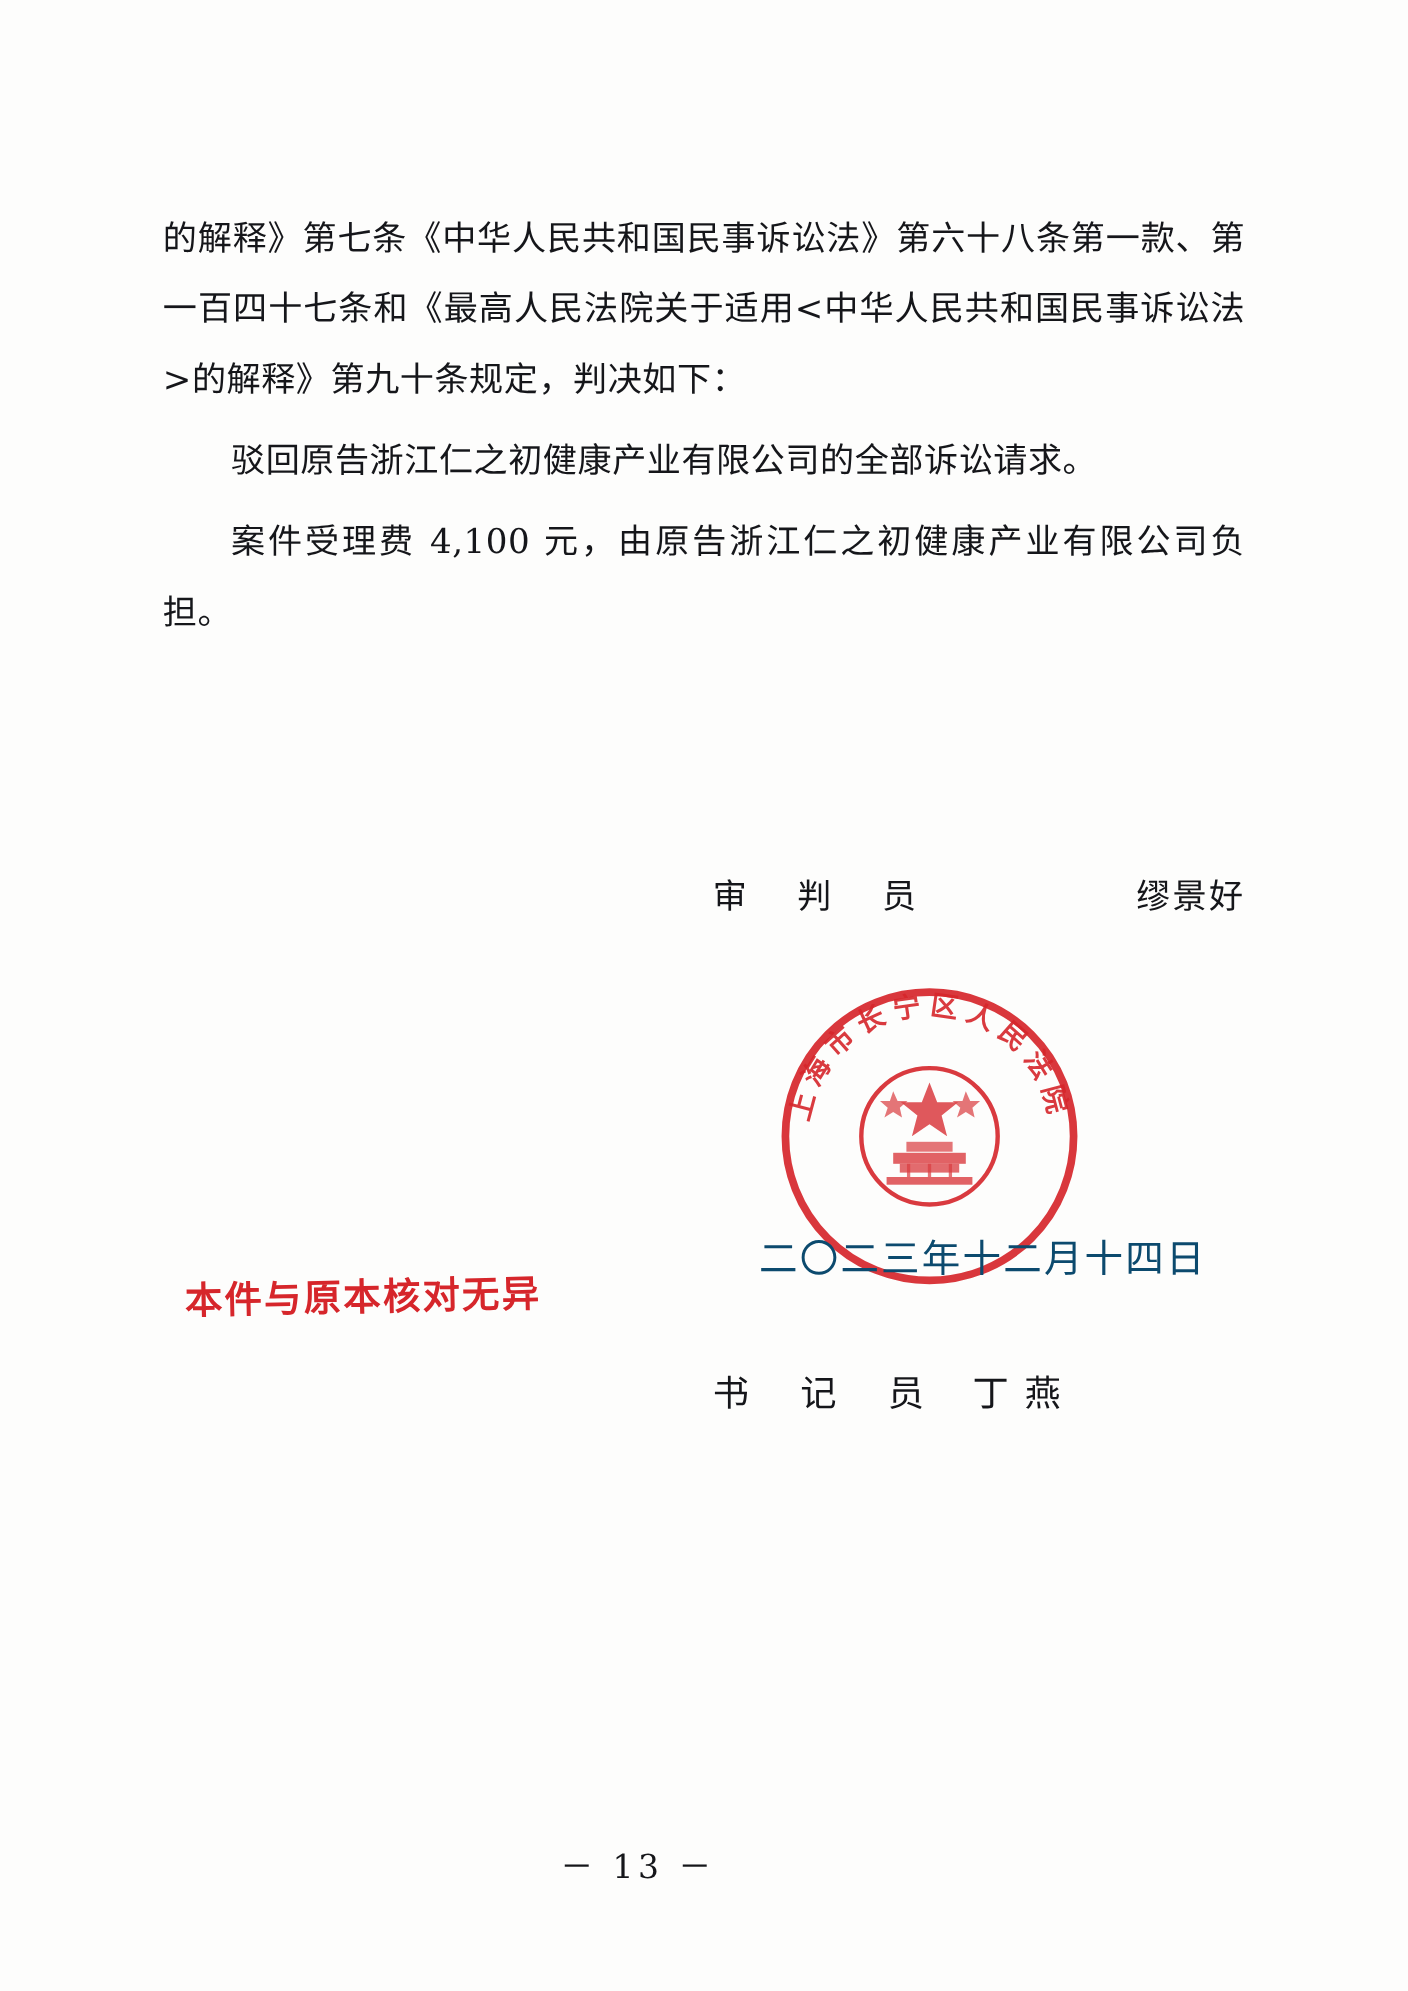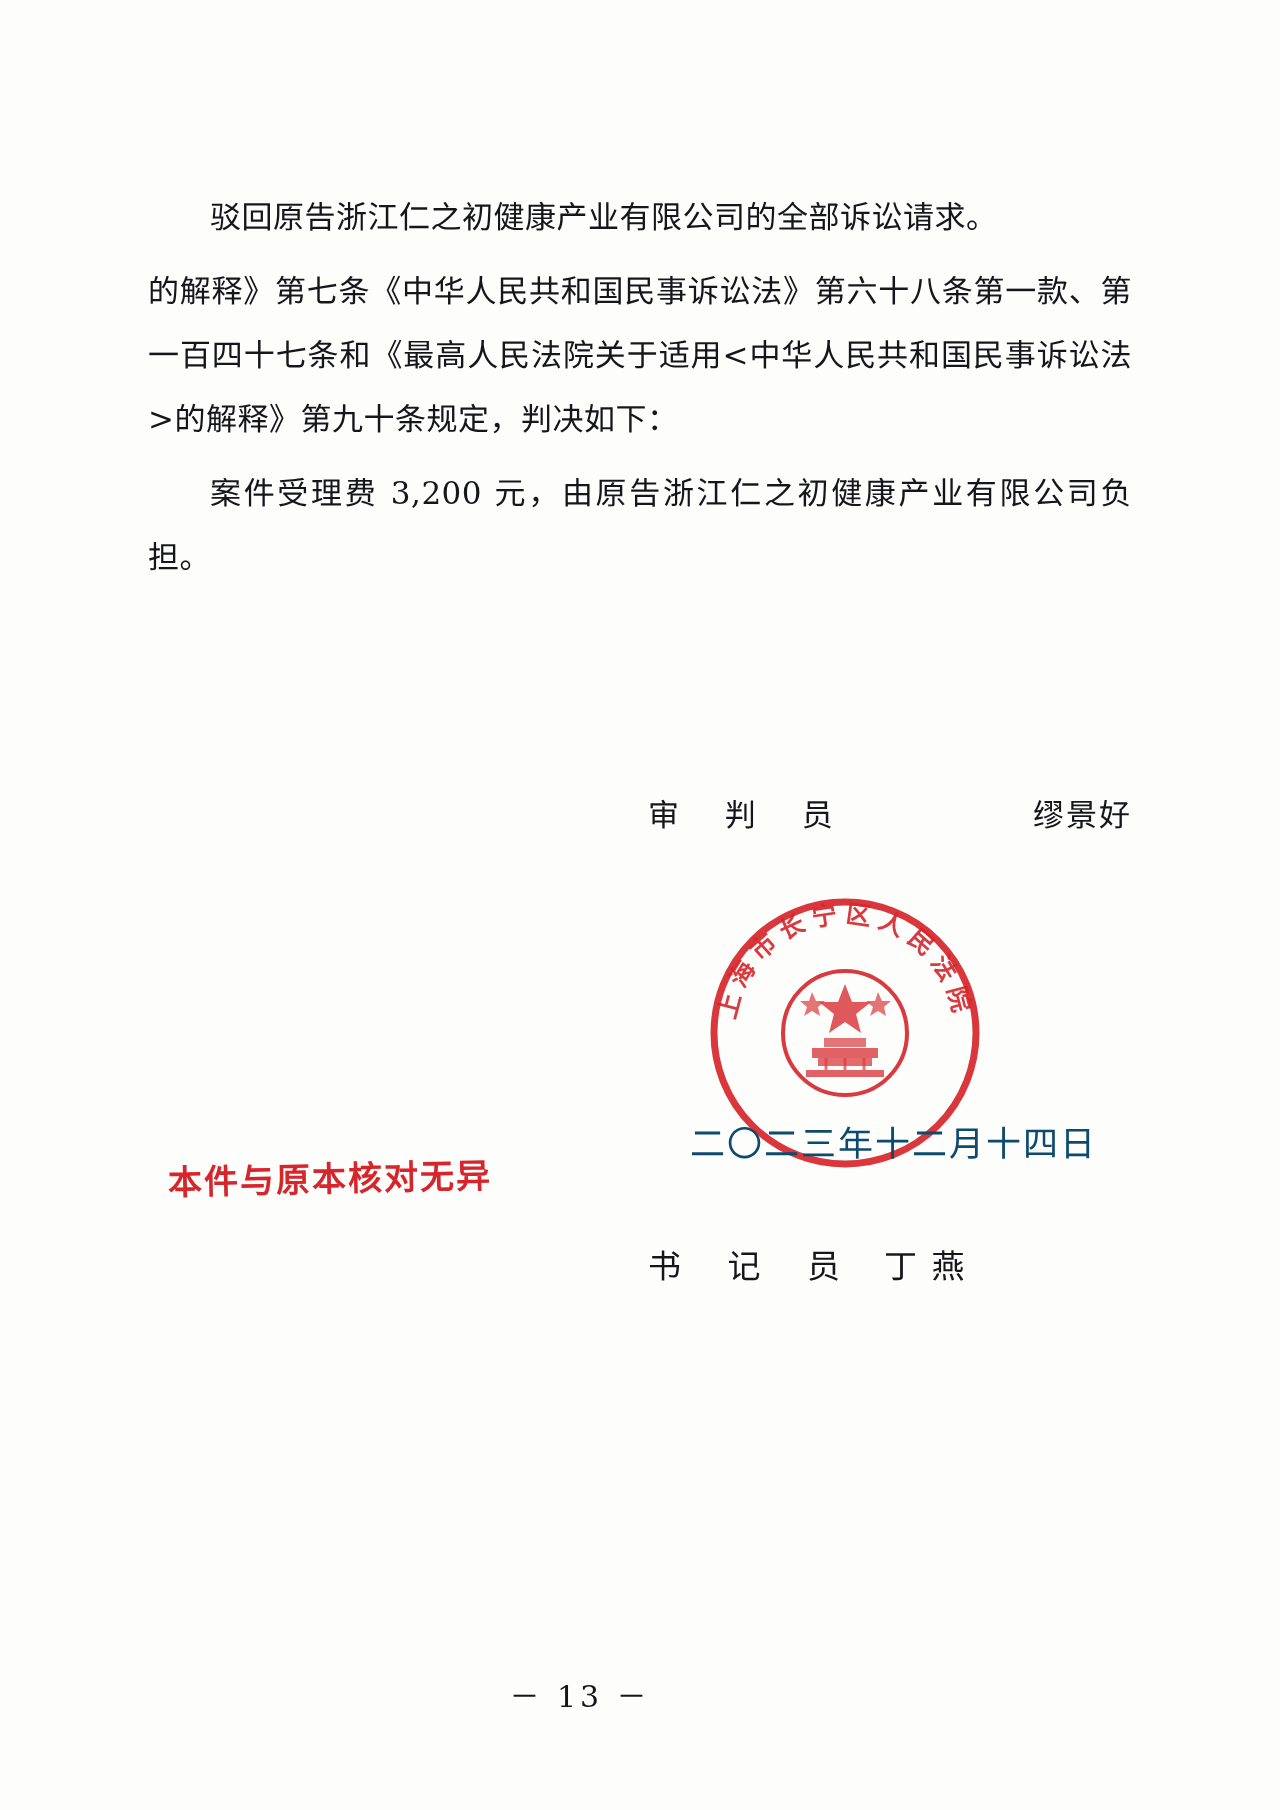--- a/index.html
+++ b/index.html
@@ -127,23 +127,23 @@
     letter-spacing: 4px;
     color: #15161a;
   }
 </style>
 </head>
 <body>
 
 <div class="page">
 
   <div class="content">
+    <p class="para">的解释》第七条《中华人民共和国民事诉讼法》第六十八条第一款、第一百四十七条和《最高人民法院关于适用&lt;中华人民共和国民事诉讼法&gt;的解释》第九十条规定，判决如下：</p>
     <p class="para indent">驳回原告浙江仁之初健康产业有限公司的全部诉讼请求。</p>
-    <p class="para">的解释》第七条《中华人民共和国民事诉讼法》第六十八条第一款、第一百四十七条和《最高人民法院关于适用&lt;中华人民共和国民事诉讼法&gt;的解释》第九十条规定，判决如下：</p>
-    <p class="para indent">案件受理费 3,200 元，由原告浙江仁之初健康产业有限公司负担。</p>
+    <p class="para indent">案件受理费 4,100 元，由原告浙江仁之初健康产业有限公司负担。</p>
   </div>
 
   <div class="sig-block">
     <div class="sig-line">
       <span class="sig-role">审 判 员</span>
       <span class="sig-name">缪景好</span>
     </div>
   </div>
 
   <div class="seal">

